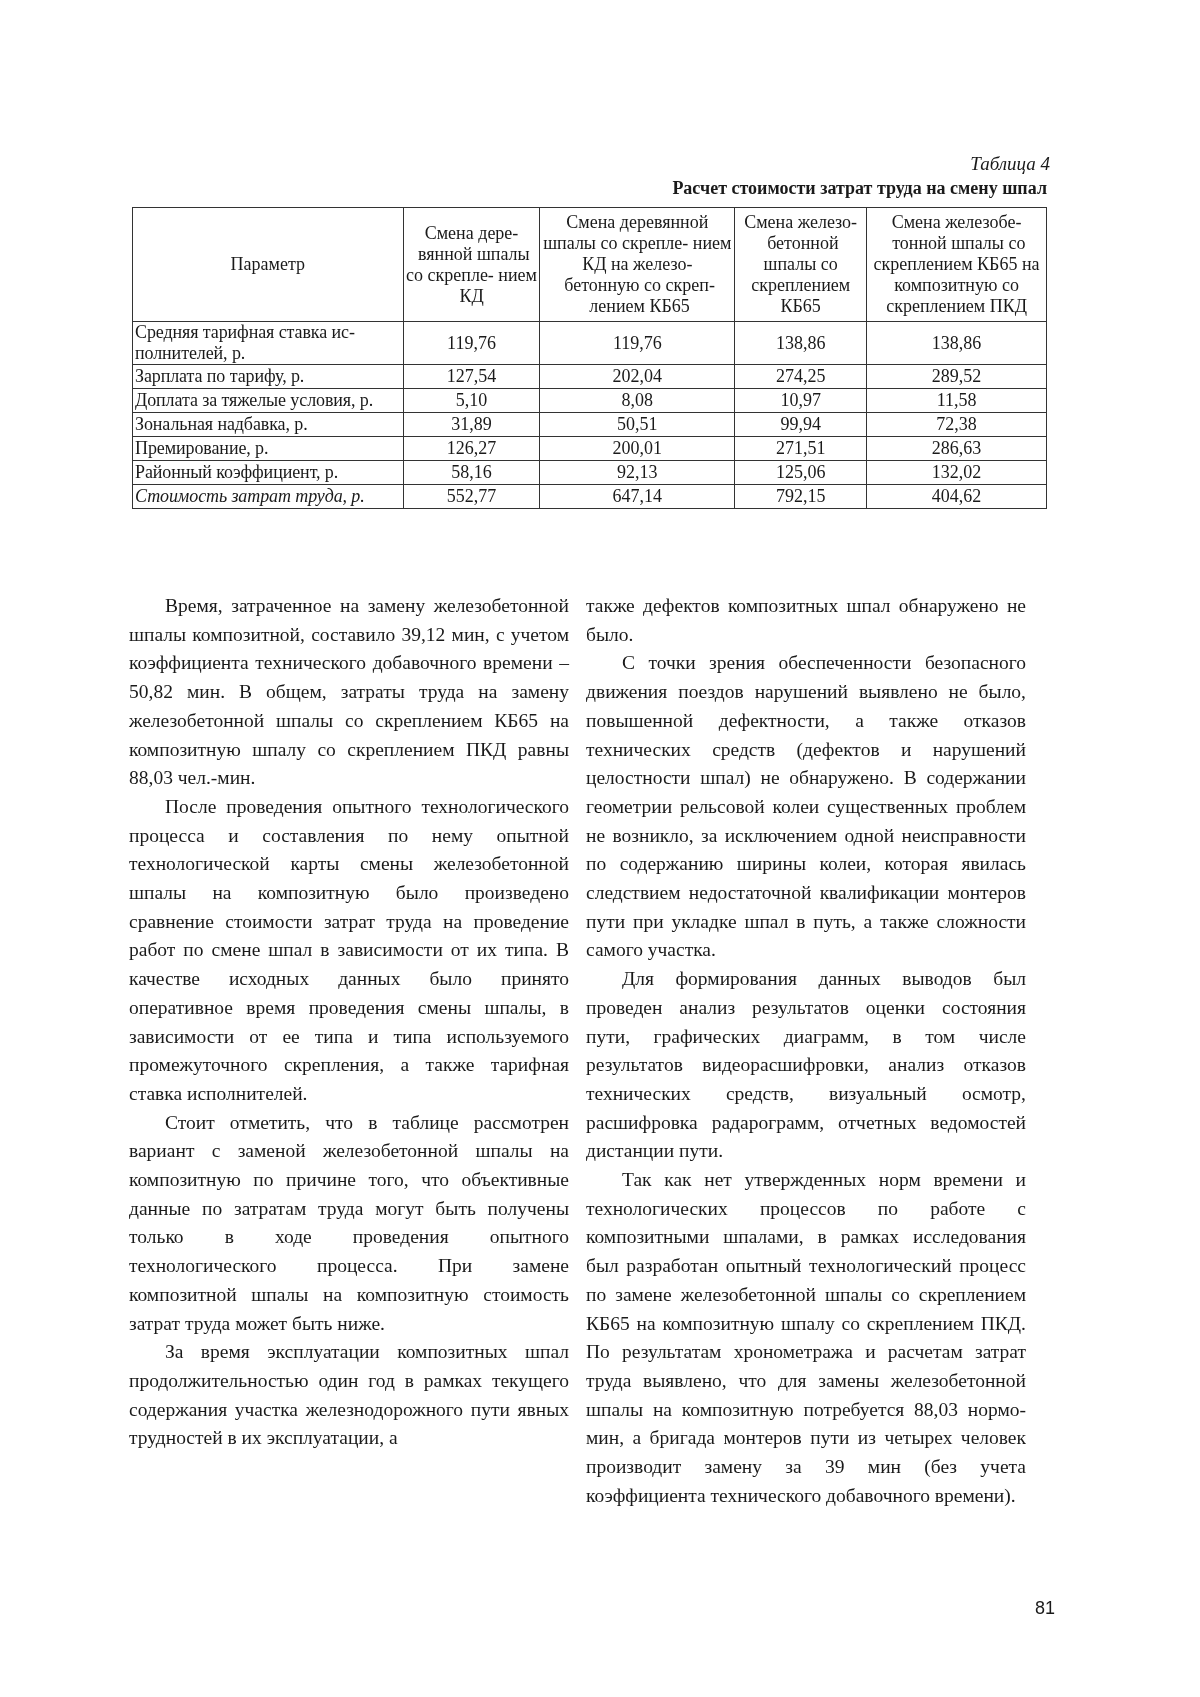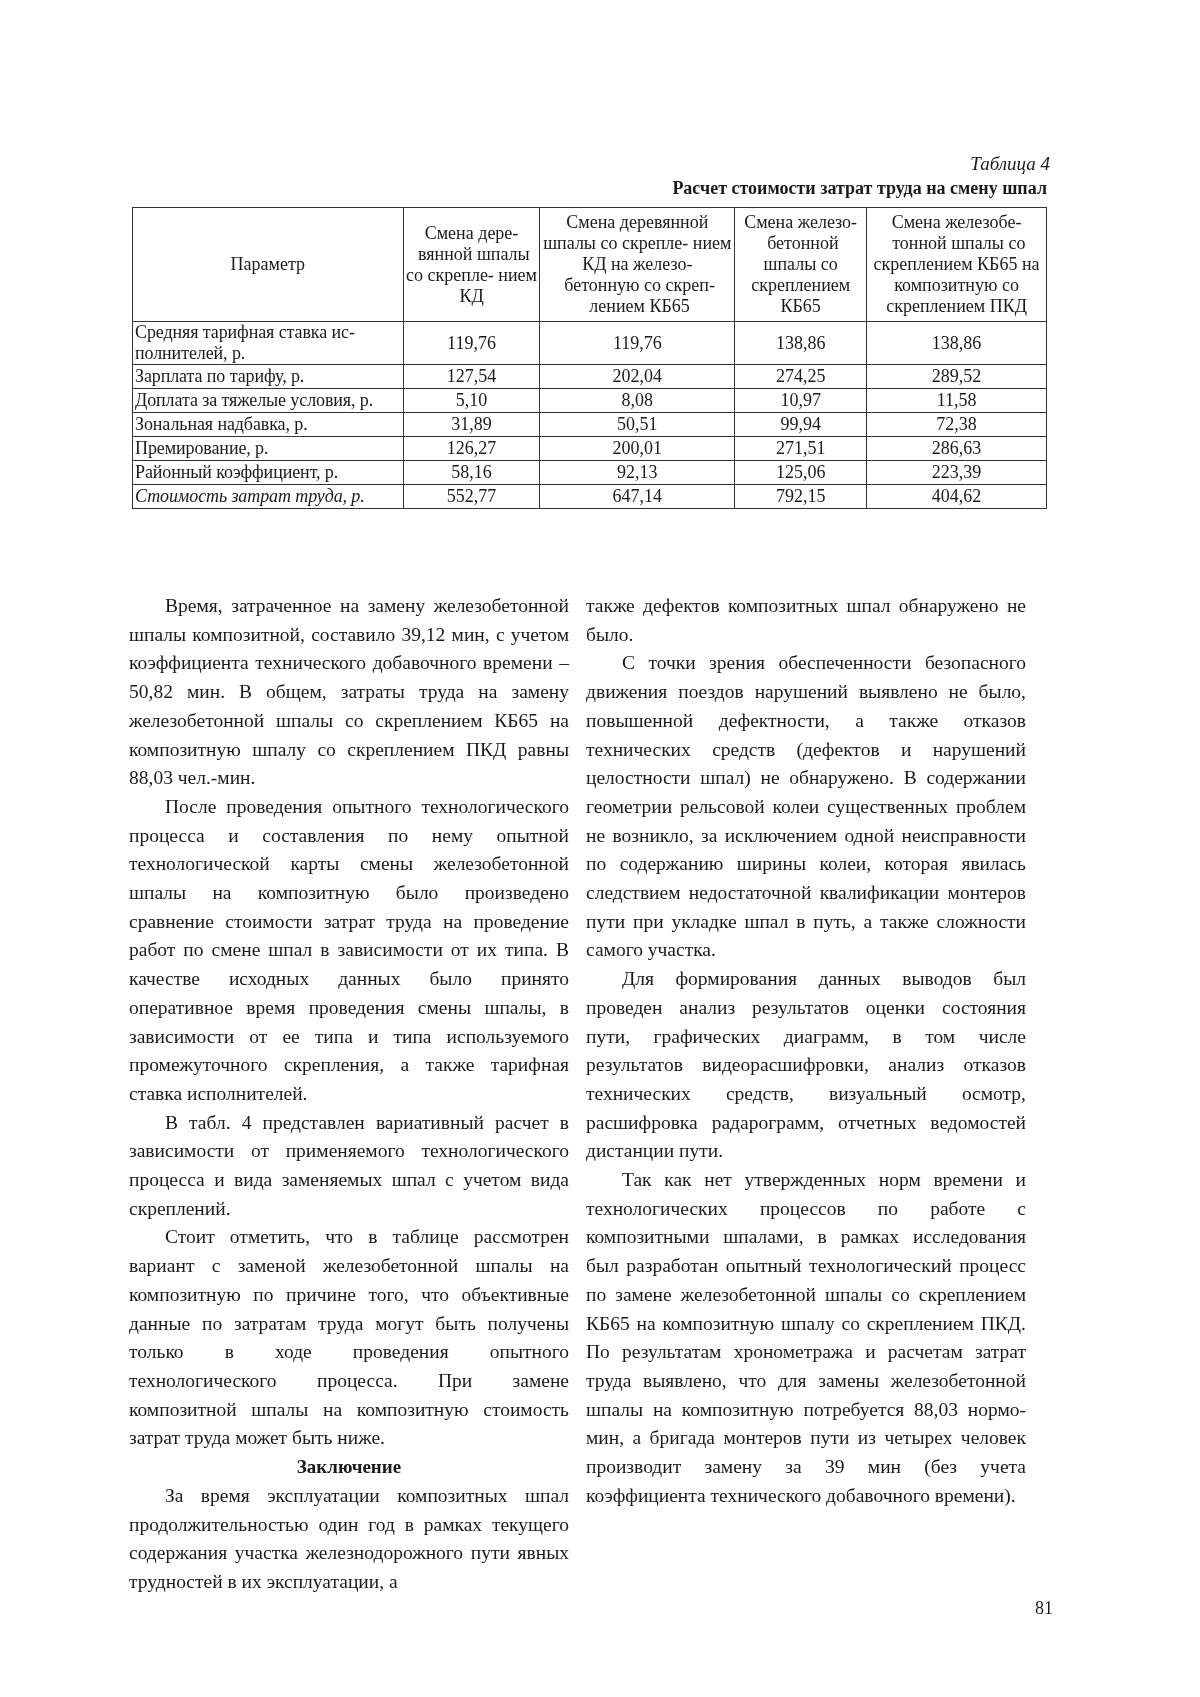--- a/index.html
+++ b/index.html
@@ -39,21 +39,21 @@
     .col-left { left: 129px; }
     .col-right { left: 586px; }
     .col-text p { margin: 0; text-indent: 36px; }
     .col-text p.cont { text-indent: 0; }
     .col-text h3 {
       margin: 0; font-size: 19px; font-weight: bold; text-align: center;
       line-height: 28.7px;
     }
     .page-number {
       position: absolute; top: 1598px; left: 1035px;
-      font-family: Liberation Serif, serif; font-size: 18px;
+      font-family: Liberation Sans, sans-serif; font-size: 18px;
     }
   </style>
 </head>
 <body>
 
 <div class="table-label">Таблица 4</div>
 <div class="table-title">Расчет стоимости затрат труда на смену шпал</div>
 
 <table class="cost">
   <colgroup>
@@ -106,38 +106,36 @@
       <td class="num">126,27</td>
       <td class="num">200,01</td>
       <td class="num">271,51</td>
       <td class="num">286,63</td>
     </tr>
     <tr class="short">
       <td class="param">Районный коэффициент, р.</td>
       <td class="num">58,16</td>
       <td class="num">92,13</td>
       <td class="num">125,06</td>
-      <td class="num">223,39</td>
+      <td class="num">132,02</td>
     </tr>
     <tr class="short total">
       <td class="param">Стоимость затрат труда, р.</td>
       <td class="num">552,77</td>
       <td class="num">647,14</td>
       <td class="num">792,15</td>
       <td class="num">404,62</td>
     </tr>
   </tbody>
 </table>
 
 <div class="col-text col-left">
   <p>Время, затраченное на замену железобетонной шпалы композитной, составило 39,12 мин, с учетом коэффициента технического добавочного времени – 50,82 мин. В общем, затраты труда на замену железобетонной шпалы со скреплением КБ65 на композитную шпалу со скреплением ПКД равны 88,03 чел.-мин.</p>
   <p>После проведения опытного технологического процесса и составления по нему опытной технологической карты смены железобетонной шпалы на композитную было произведено сравнение стоимости затрат труда на проведение работ по смене шпал в зависимости от их типа. В качестве исходных данных было принято оперативное время проведения смены шпалы, в зависимости от ее типа и типа используемого промежуточного скрепления, а также тарифная ставка исполнителей.</p>
-  <p>В табл. 4 представлен вариативный расчет в зависимости от применяемого технологического процесса и вида заменяемых шпал с учетом вида скреплений.</p>
   <p>Стоит отметить, что в таблице рассмотрен вариант с заменой железобетонной шпалы на композитную по причине того, что объективные данные по затратам труда могут быть получены только в ходе проведения опытного технологического процесса. При замене композитной шпалы на композитную стоимость затрат труда может быть ниже.</p>
-  <h3>Заключение</h3>
   <p>За время эксплуатации композитных шпал продолжительностью один год в рамках текущего содержания участка железнодорожного пути явных трудностей в их эксплуатации, а</p>
 </div>
 
 <div class="col-text col-right">
   <p class="cont">также дефектов композитных шпал обнаружено не было.</p>
   <p>С точки зрения обеспеченности безопасного движения поездов нарушений выявлено не было, повышенной дефектности, а также отказов технических средств (дефектов и нарушений целостности шпал) не обнаружено. В содержании геометрии рельсовой колеи существенных проблем не возникло, за исключением одной неисправности по содержанию ширины колеи, которая явилась следствием недостаточной квалификации монтеров пути при укладке шпал в путь, а также сложности самого участка.</p>
   <p>Для формирования данных выводов был проведен анализ результатов оценки состояния пути, графических диаграмм, в том числе результатов видеорасшифровки, анализ отказов технических средств, визуальный осмотр, расшифровка радарограмм, отчетных ведомостей дистанции пути.</p>
   <p>Так как нет утвержденных норм времени и технологических процессов по работе с композитными шпалами, в рамках исследования был разработан опытный технологический процесс по замене железобетонной шпалы со скреплением КБ65 на композитную шпалу со скреплением ПКД. По результатам хронометража и расчетам затрат труда выявлено, что для замены железобетонной шпалы на композитную потребуется 88,03 нормо-мин, а бригада монтеров пути из четырех человек производит замену за 39 мин (без учета коэффициента технического добавочного времени).</p>
 </div>
 

